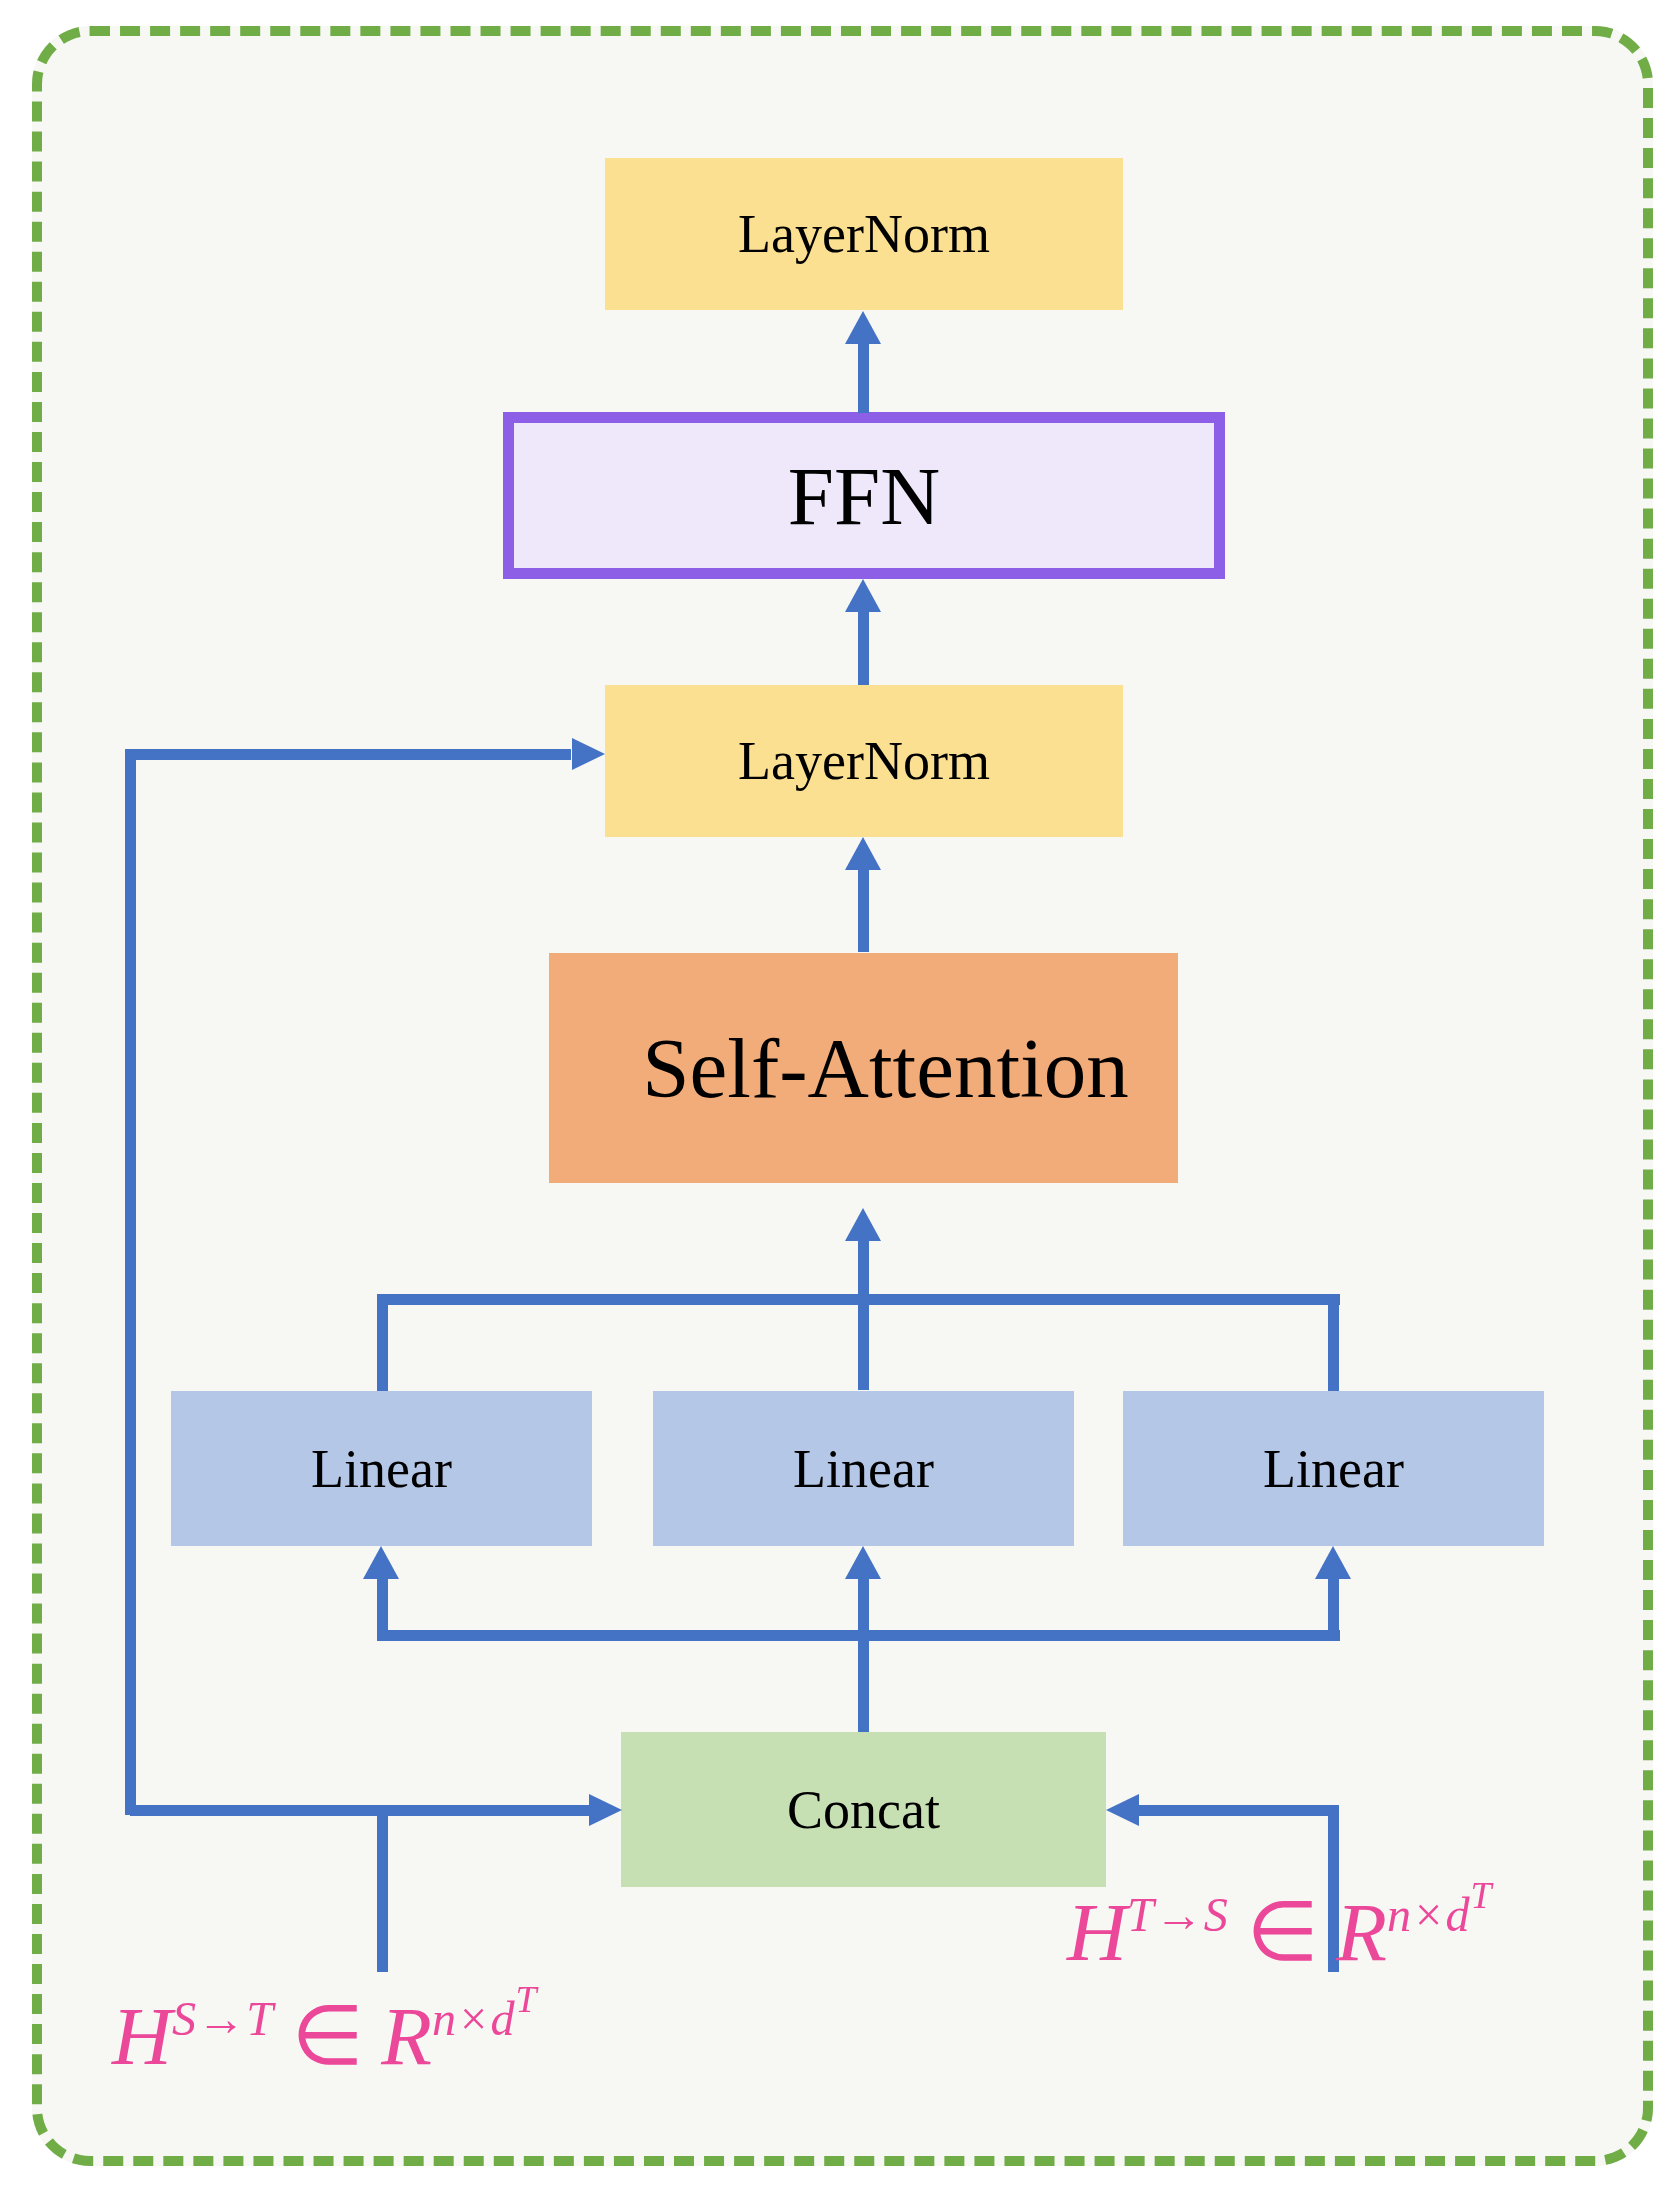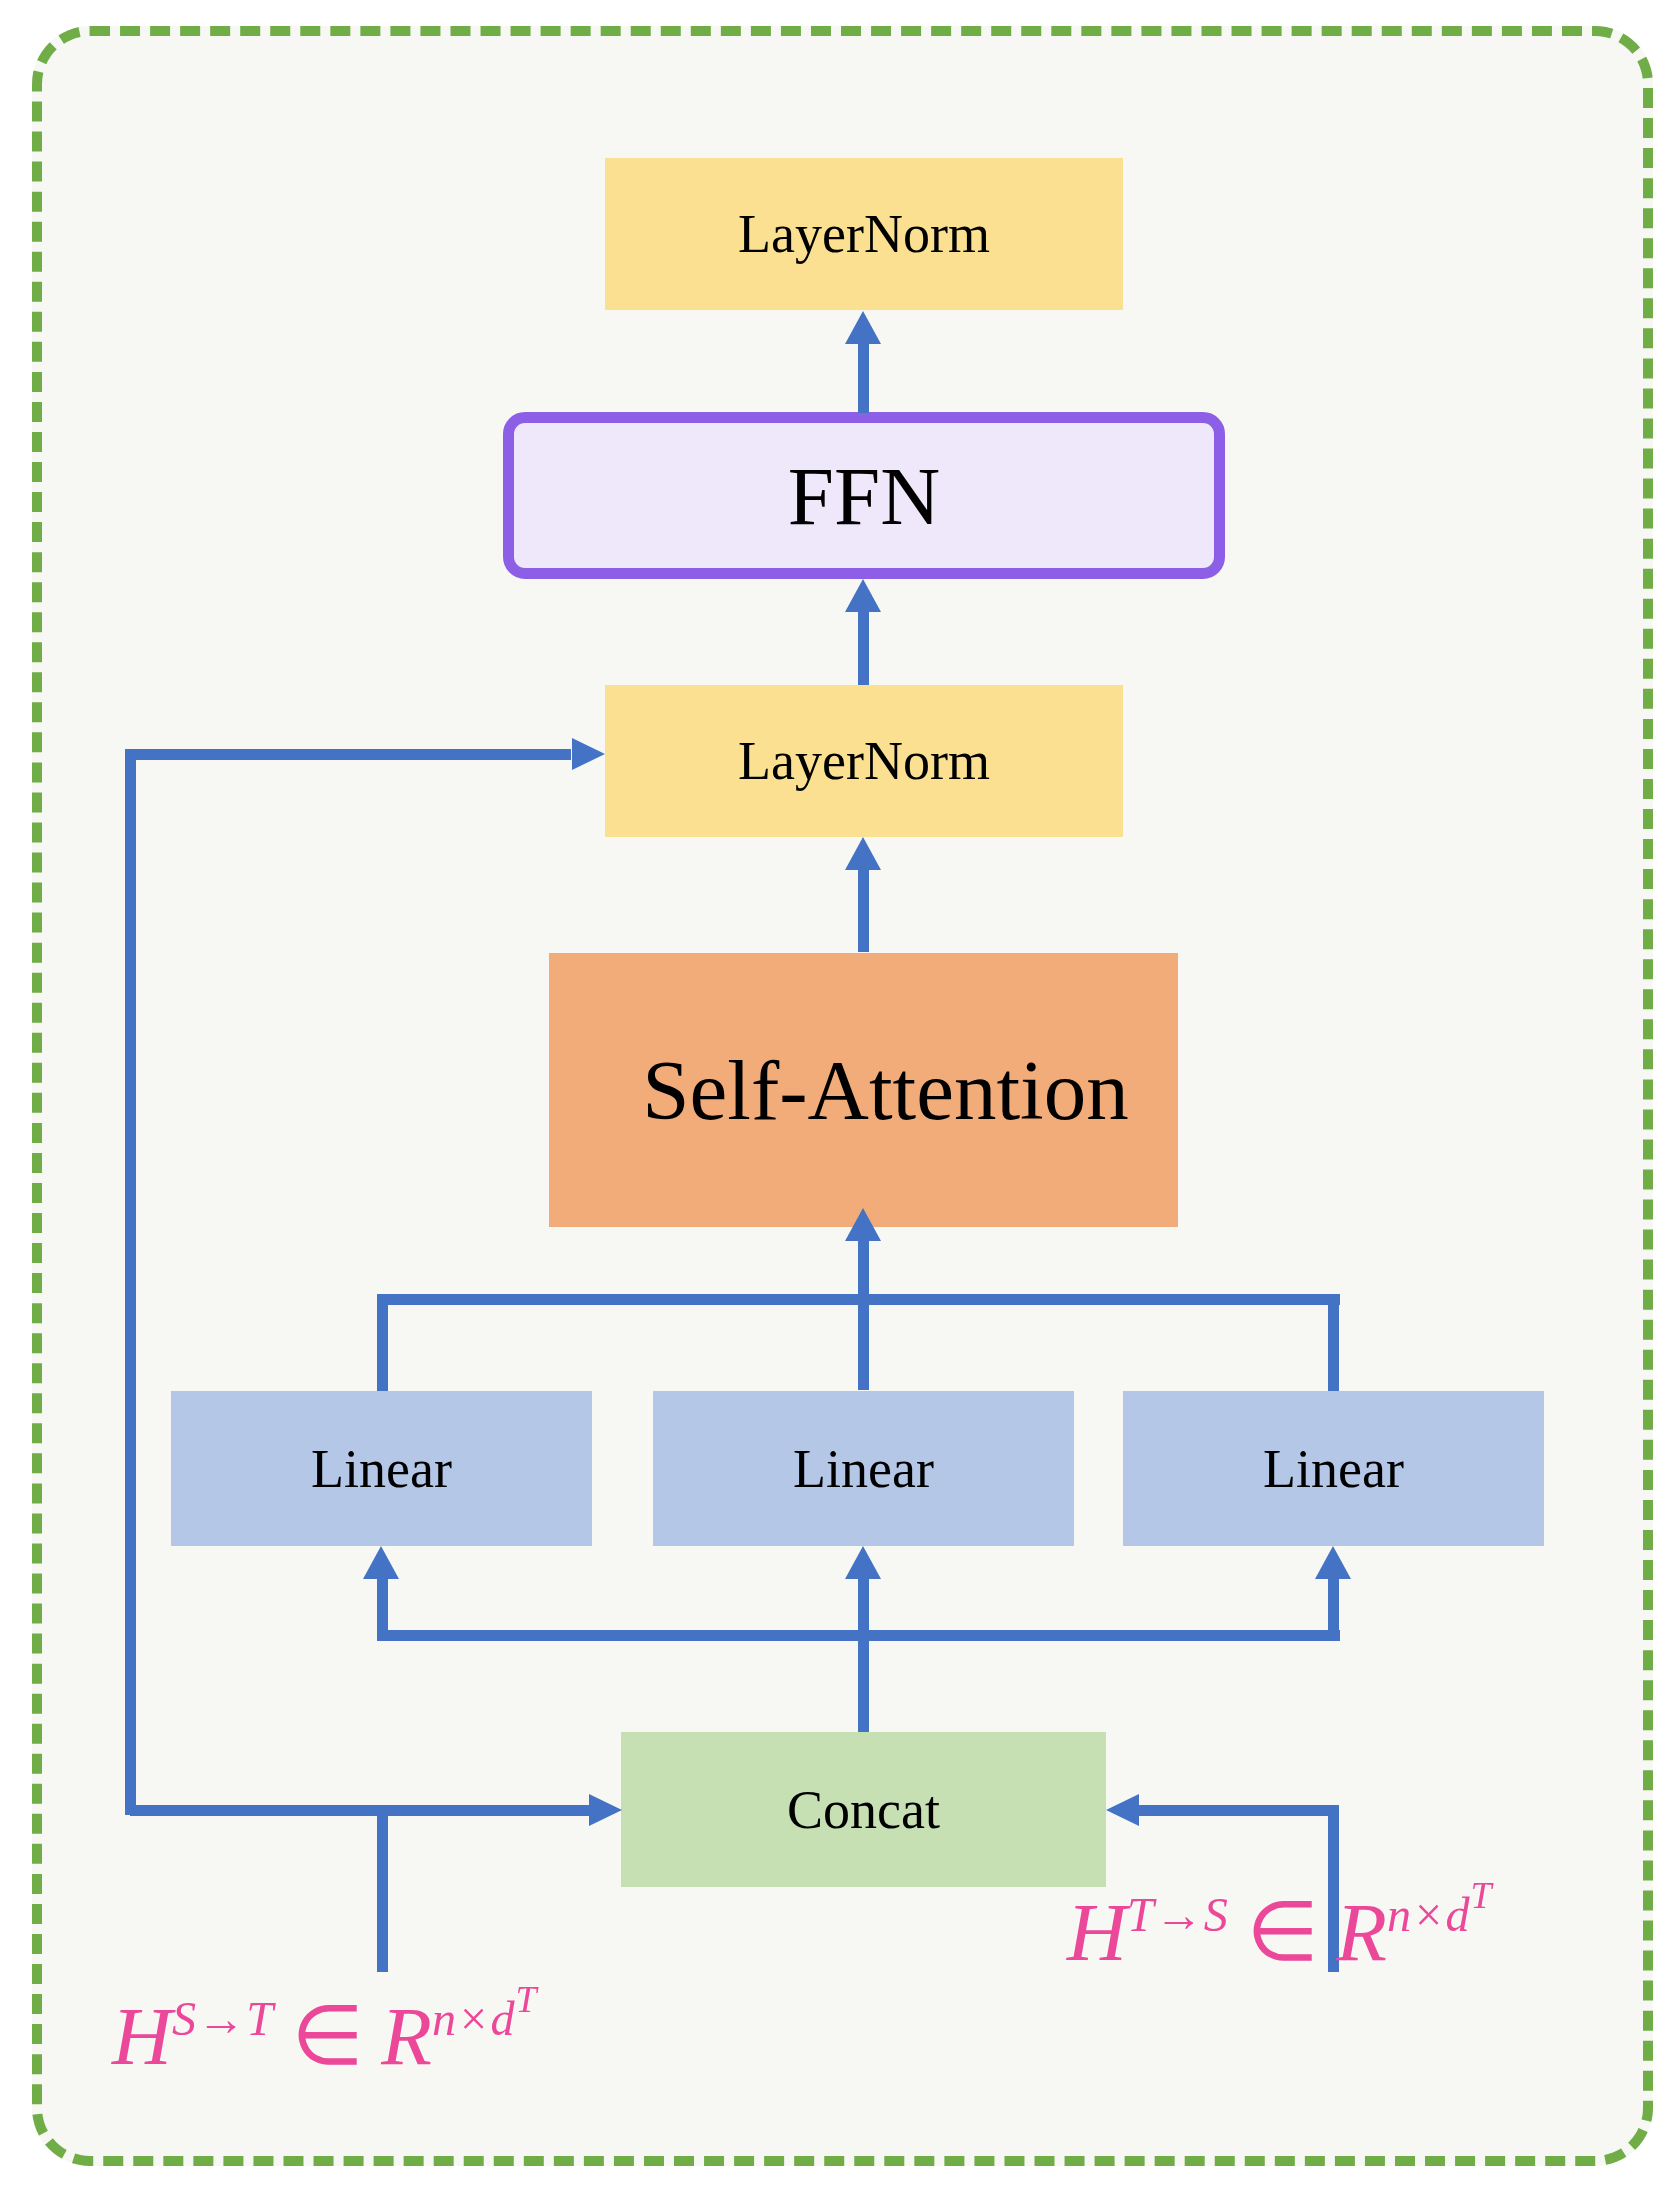--- a/index.html
+++ b/index.html
@@ -27,21 +27,21 @@
     position:absolute;
     box-sizing:border-box;
     display:flex;align-items:center;justify-content:center;
     color:#000;
     font-size:54px;
     white-space:nowrap;
   }
   .n-ln-top{left:605px;top:158px;width:518px;height:152px;}
   .n-ffn{left:503px;top:412px;width:722px;height:167px;border:11.6px solid #8C5FE6;font-size:83px;}
   .n-ln-mid{left:605px;top:685px;width:518px;height:152px;}
-  .n-sa{left:549px;top:953px;width:629px;height:274px;font-size:85px;padding-left:44px;}
+  .n-sa{left:549px;top:953px;width:629px;height:230px;font-size:85px;padding-left:44px;}
   .n-lin-l{left:171px;top:1391px;width:421px;height:155px;}
   .n-lin-m{left:653px;top:1391px;width:421px;height:155px;}
   .n-lin-r{left:1123px;top:1391px;width:421px;height:155px;}
   .n-concat{left:621px;top:1732px;width:485px;height:155px;text-align:center;}
 
   .line{position:absolute;background:var(--arrow);}
   .head{position:absolute;width:0;height:0;}
   .head-up{border-left:18.4px solid transparent;border-right:18.4px solid transparent;border-bottom:33px solid var(--arrow);}
   .head-right{border-top:16.5px solid transparent;border-bottom:16.5px solid transparent;border-left:33px solid var(--arrow);}
   .head-left{border-top:16.5px solid transparent;border-bottom:16.5px solid transparent;border-right:33px solid var(--arrow);}
@@ -96,21 +96,21 @@
 </style>
 </head>
 <body>
 
 <div class="stage">
   <div class="panel"></div>
 
   <div class="node n-ln-top" style="background-color: rgb(252, 224, 146);">
     <span>LayerNorm</span>
   </div>
-  <div class="node n-ffn" style="background-color: rgb(238, 232, 250); border-color: rgb(140, 95, 230); border-radius: 22px;">
+  <div class="node n-ffn" style="background-color: rgb(238, 232, 250); border-color: rgb(140, 95, 230);">
     <span>FFN</span>
   </div>
   <div class="node n-ln-mid" style="background-color: rgb(252, 224, 146);">
     <span>LayerNorm</span>
   </div>
   <div class="node n-sa" style="background-color: rgb(242, 172, 121);">
     <span>Self-Attention</span>
   </div>
   <div class="node n-lin-l" style="background-color: rgb(180, 199, 231);">
     <span>Linear</span>

